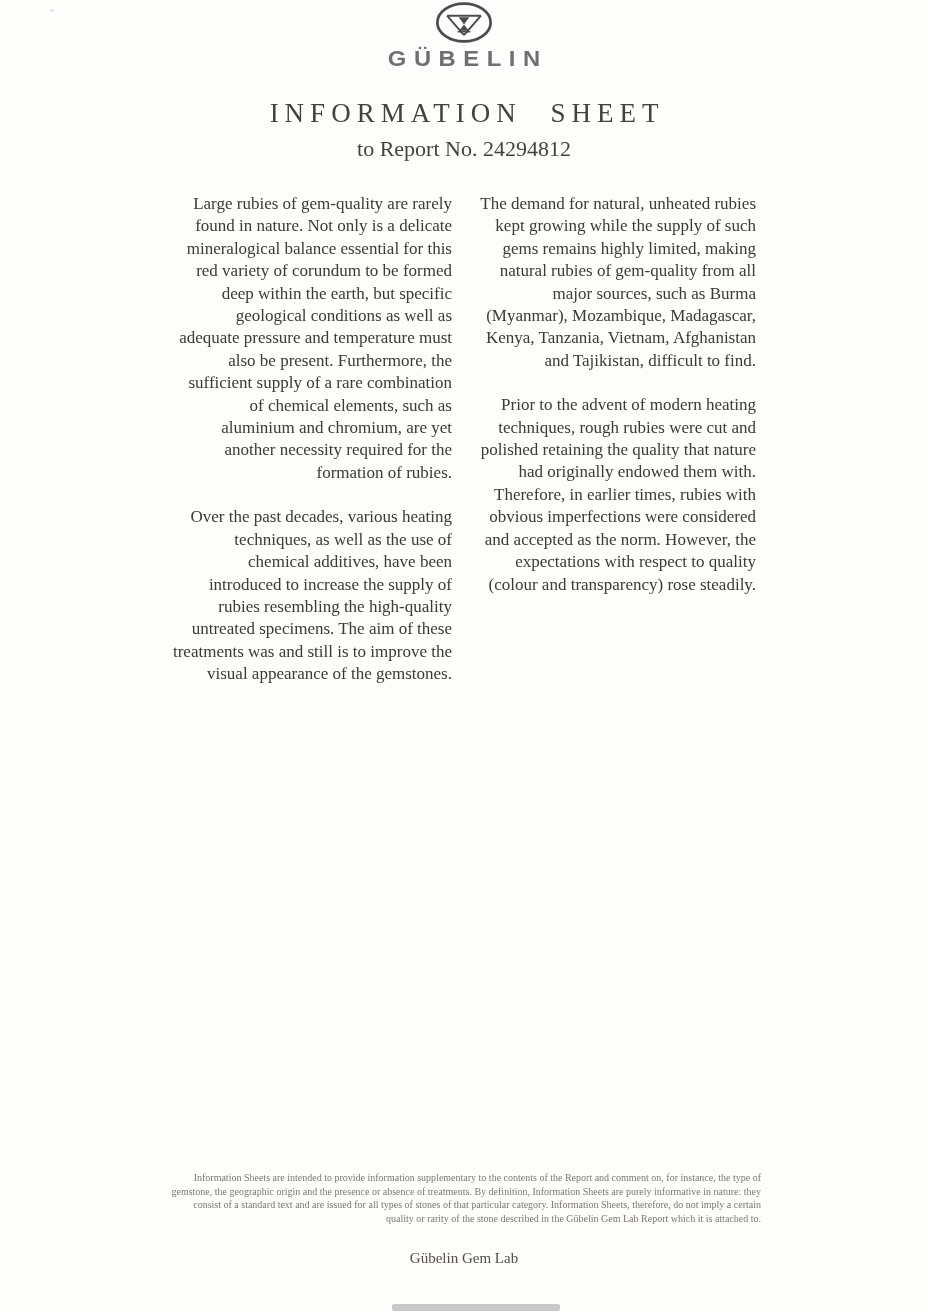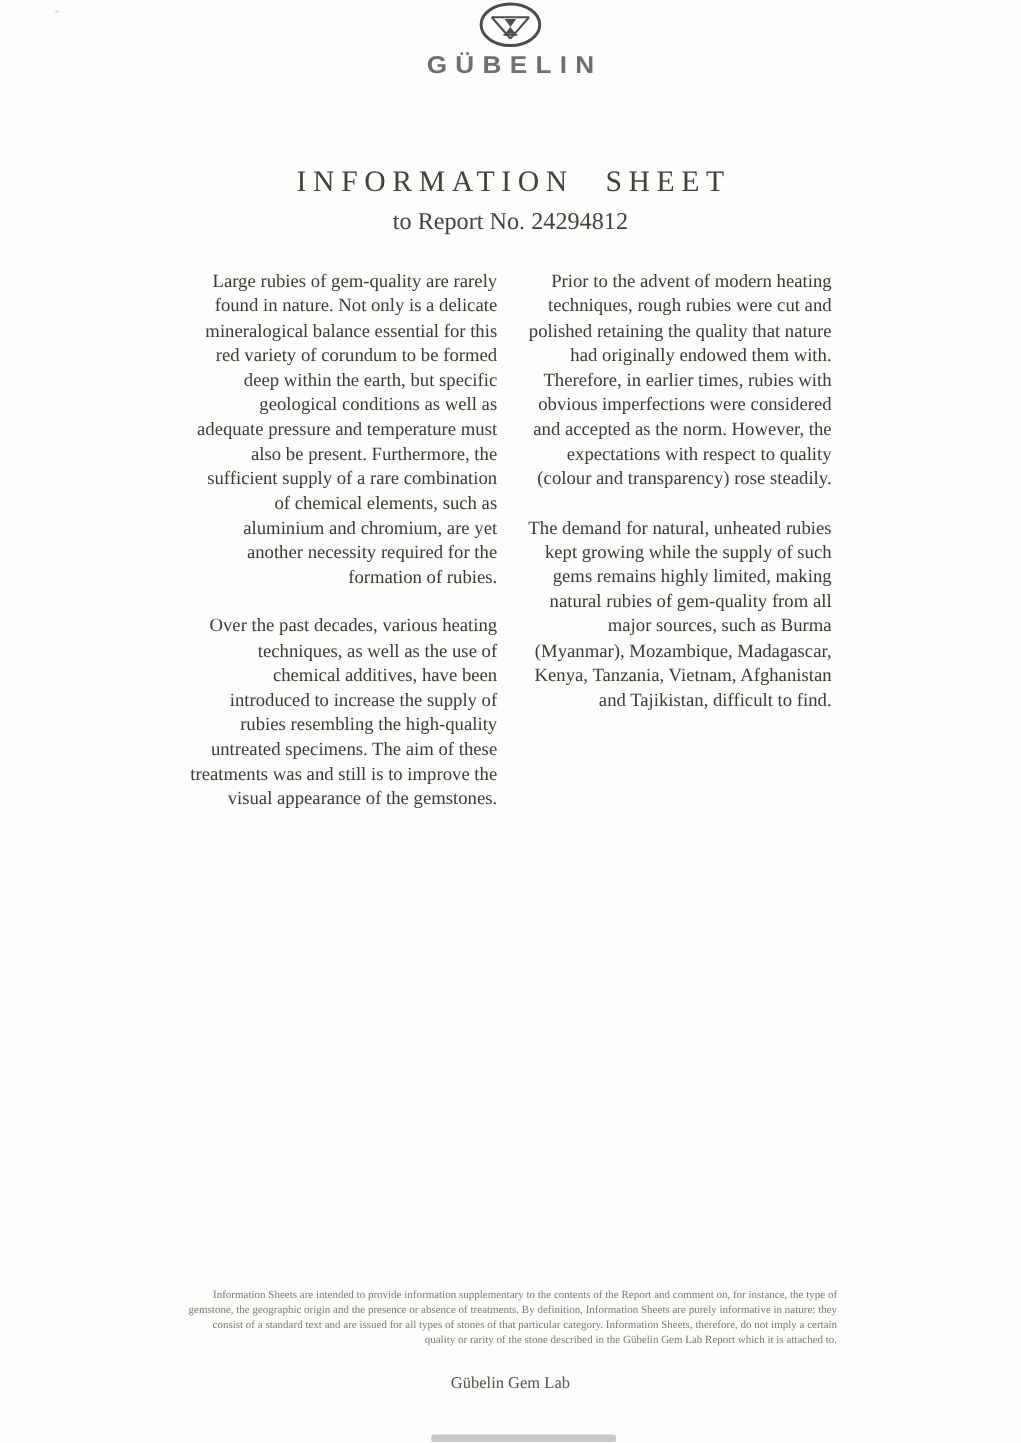--- a/index.html
+++ b/index.html
@@ -22,21 +22,21 @@
     font-family: "Liberation Sans", "DejaVu Sans", sans-serif;
     font-size: 22px; font-weight: 600;
     letter-spacing: 7px; text-indent: 7px;
     color: #6f6f6f;
     transform: scaleX(1.08); transform-origin: center;
   }
 
   
   .title-block { text-align: center; }
   .sheet-title {
-    margin-top: 78px;
+    margin-top: 26px;
     font-size: 27px; font-weight: normal;
     letter-spacing: 6px; word-spacing: 16px; text-indent: 6px;
     color: #45413d;
   }
   .report-line {
     margin-top: 7px;
     font-size: 22px; color: #45413d;
   }
   .subject-heading {
     margin-top: 41px;
@@ -111,22 +111,22 @@
     <div class="sheet-title">INFORMATION SHEET</div>
     <div class="report-line">to Report No. 24294812</div>
   </div>
 
   <div class="columns">
     <div class="col">
       <p>Large rubies of gem-quality are rarely found in nature. Not only is a delicate mineralogical balance essential for this red variety of corundum to be formed deep within the earth, but specific geological conditions as well as adequate pressure and temperature must also be present. Furthermore, the sufficient supply of a rare combination of chemical elements, such as aluminium and chromium, are yet another necessity required for the formation of rubies.</p>
       <p>Over the past decades, various heating techniques, as well as the use of chemical additives, have been introduced to increase the supply of rubies resembling the high-quality untreated specimens. The aim of these treatments was and still is to improve the visual appearance of the gemstones.</p>
     </div>
     <div class="col">
+      <p>The demand for natural, unheated rubies kept growing while the supply of such gems remains highly limited, making natural rubies of gem-quality from all major sources, such as Burma (Myanmar), Mozambique, Madagascar, Kenya, Tanzania, Vietnam, Afghanistan and Tajikistan, difficult to find.</p>
       <p>Prior to the advent of modern heating techniques, rough rubies were cut and polished retaining the quality that nature had originally endowed them with. Therefore, in earlier times, rubies with obvious imperfections were considered and accepted as the norm. However, the expectations with respect to quality (colour and transparency) rose steadily.</p>
-      <p>The demand for natural, unheated rubies kept growing while the supply of such gems remains highly limited, making natural rubies of gem-quality from all major sources, such as Burma (Myanmar), Mozambique, Madagascar, Kenya, Tanzania, Vietnam, Afghanistan and Tajikistan, difficult to find.</p>
     </div>
   </div>
 
   <div class="disclaimer">Information Sheets are intended to provide information supplementary to the contents of the Report and comment on, for instance, the type of gemstone, the geographic origin and the presence or absence of treatments. By definition, Information Sheets are purely informative in nature: they consist of a standard text and are issued for all types of stones of that particular category. Information Sheets, therefore, do not imply a certain quality or rarity of the stone described in the Gübelin Gem Lab Report which it is attached to.</div>
 
   <div class="footer-address">
     <div>Gübelin Gem Lab</div>
     <div class="locations">
       <span>Lucerne</span>
       <span>Hong Kong</span>

